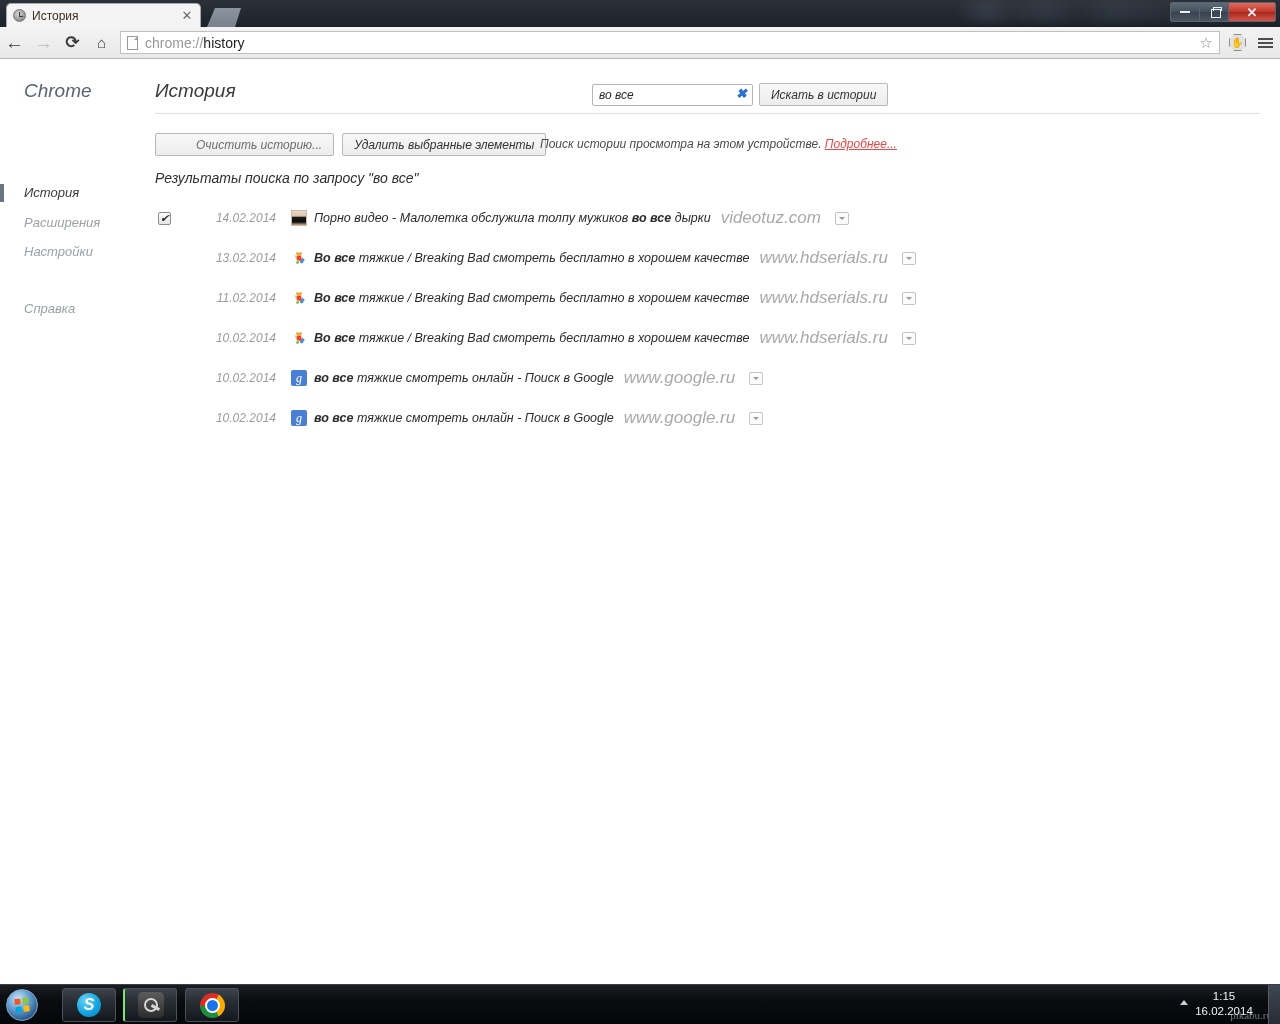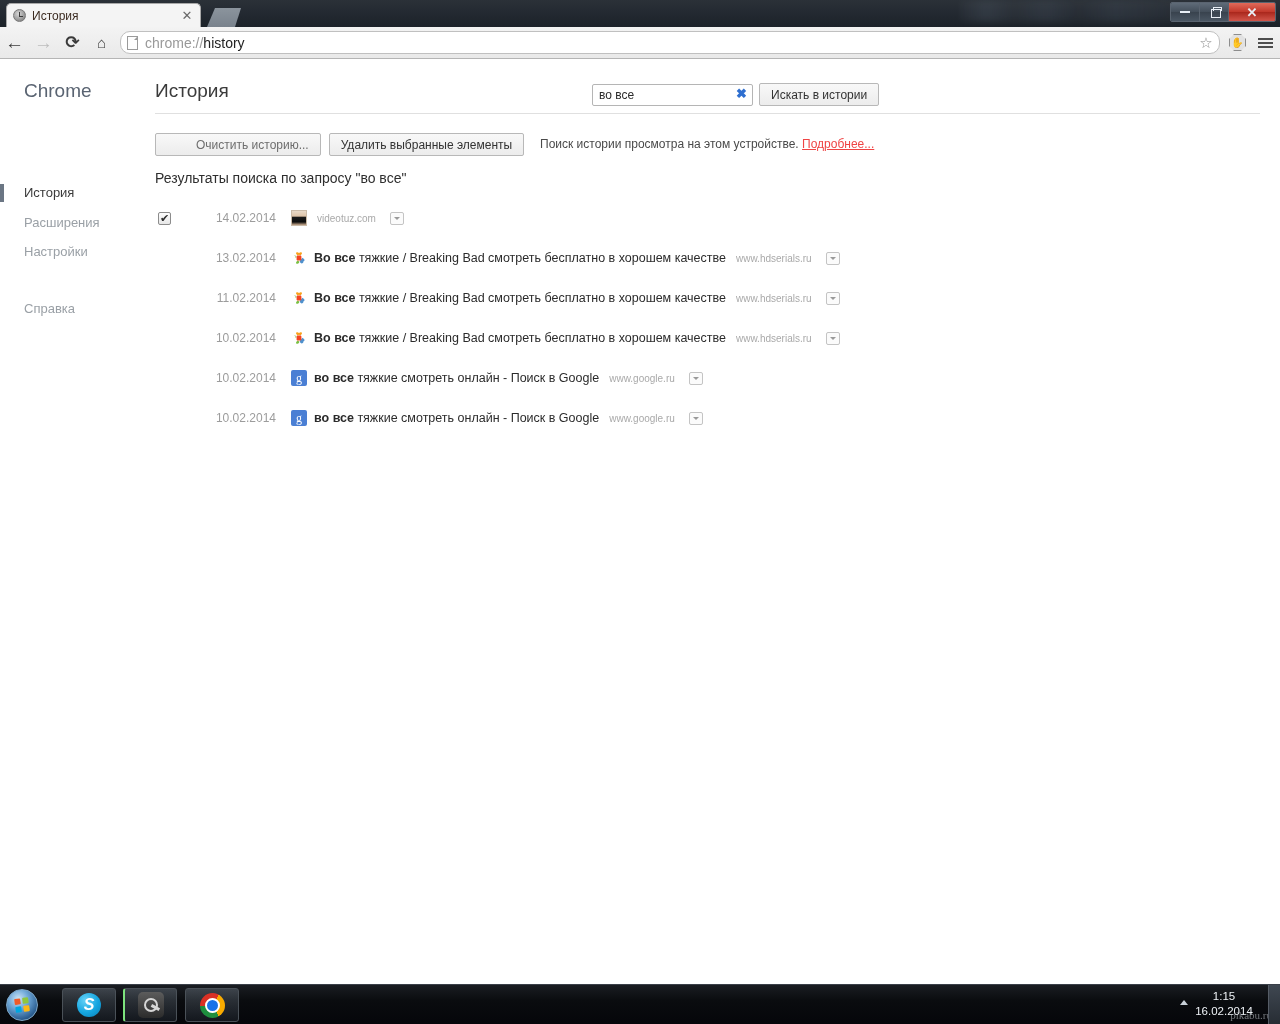--- a/index.html
+++ b/index.html
@@ -110,21 +110,21 @@
   .nav-btn {
     width: 29px; height: 30px; display: flex; align-items: center;
     justify-content: center; color: #3a3a3a;
   }
   .nav-btn.disabled { color: #bdbdbd; }
   .nav-glyph { font-size: 19px; line-height: 1; }
   #reload-glyph { font-size: 17px; font-weight: bold; font-family: "DejaVu Sans", sans-serif;}
   #home-glyph { font-size: 15px; }
   #omnibox {
     flex: 1 1 auto; height: 23px; margin: 0 4px 0 4px;
-    background: #ffffff; border: 1px solid #c0c0c0; border-radius: 10px;
+    background: #ffffff; border: 1px solid #c0c0c0; border-radius: 0;
     display: flex; align-items: center; padding: 0 6px;
     position: relative;
   }
   #page-icon {
     width: 11px; height: 14px; flex: 0 0 auto; margin-right: 7px;
     background: #fdfdfd; border: 1px solid #9a9a9a; position: relative;
     border-top-right-radius: 0;
   }
   #page-icon:after {
     content:""; position:absolute; right:-1px; top:-1px;
@@ -151,20 +151,21 @@
   #menu-btn {
     width: 29px; height: 30px; display:flex; align-items:center; justify-content:center;
     flex-direction: column; gap: 2px;
   }
   .menu-line { width: 15px; height: 2px; background: #4d4d4d; }
 
   
   #content {
     position: absolute; left: 0; top: 60px; width: 1280px; height: 924px;
     background: #ffffff;
+    font-style: italic;
   }
   #sidebar {
     position: absolute; left: 0; top: 0; width: 155px; height: 924px;
   }
   #sidebar-brand {
     position: absolute; left: 24px; top: 20px;
     font-size: 19px; color: #5a6472; font-weight: normal;
   }
   .side-item {
     position: absolute; left: 24px; font-size: 13px; white-space: nowrap;
@@ -257,21 +258,21 @@
     background: #4a7fd4; border-radius: 2px;
     display: flex; align-items: center; justify-content: center;
     color: #ffffff; font-size: 12px; line-height: 12px;
     font-family: "Liberation Serif", serif;
   }
   .entry-title {
     font-size: 12.5px; color: #2b2b2b; white-space: nowrap;
   }
   .entry-title b { font-weight: bold; }
   .entry-domain {
-    font-size: 10px; color: #a9a9a9; white-space: nowrap; margin-left: 3px;
+    font-size: 17px; color: #a9a9a9; white-space: nowrap; margin-left: 3px;
   }
   .entry-menu {
     width: 14px; height: 13px; margin-left: 7px;
     border: 1px solid #c4c4c4; border-radius: 2px;
     background: #fbfbfb; display: flex;
     align-items: center; justify-content: center; flex: 0 0 auto;
   }
   .caret {
     width: 0; height: 0;
     border-left: 3px solid transparent; border-right: 3px solid transparent;
@@ -459,20 +460,21 @@
       <div id="results-heading">Результаты поиска по запросу "во все"</div>
 
       <div id="entries">
           <div class="entry">
             <div class="entry-check">
               <span class="check-glyph">✔</span>
             </div>
             <div class="entry-date">14.02.2014</div>
             <div class="entry-body">
               <span class="favicon fav-thumb"></span>
+              <span class="entry-title"><span>Порно видео - Малолетка обслужила толпу мужиков </span><b>во все</b><span> дырки</span></span>
               <span class="entry-domain">videotuz.com</span>
               <span class="entry-menu">
                 <span class="caret"></span>
               </span>
             </div>
           </div>
           <div class="entry">
             <div class="entry-date">13.02.2014</div>
             <div class="entry-body">
               <span class="favicon fav-joomla"><svg viewBox="0 0 16 16" width="16" height="16">

